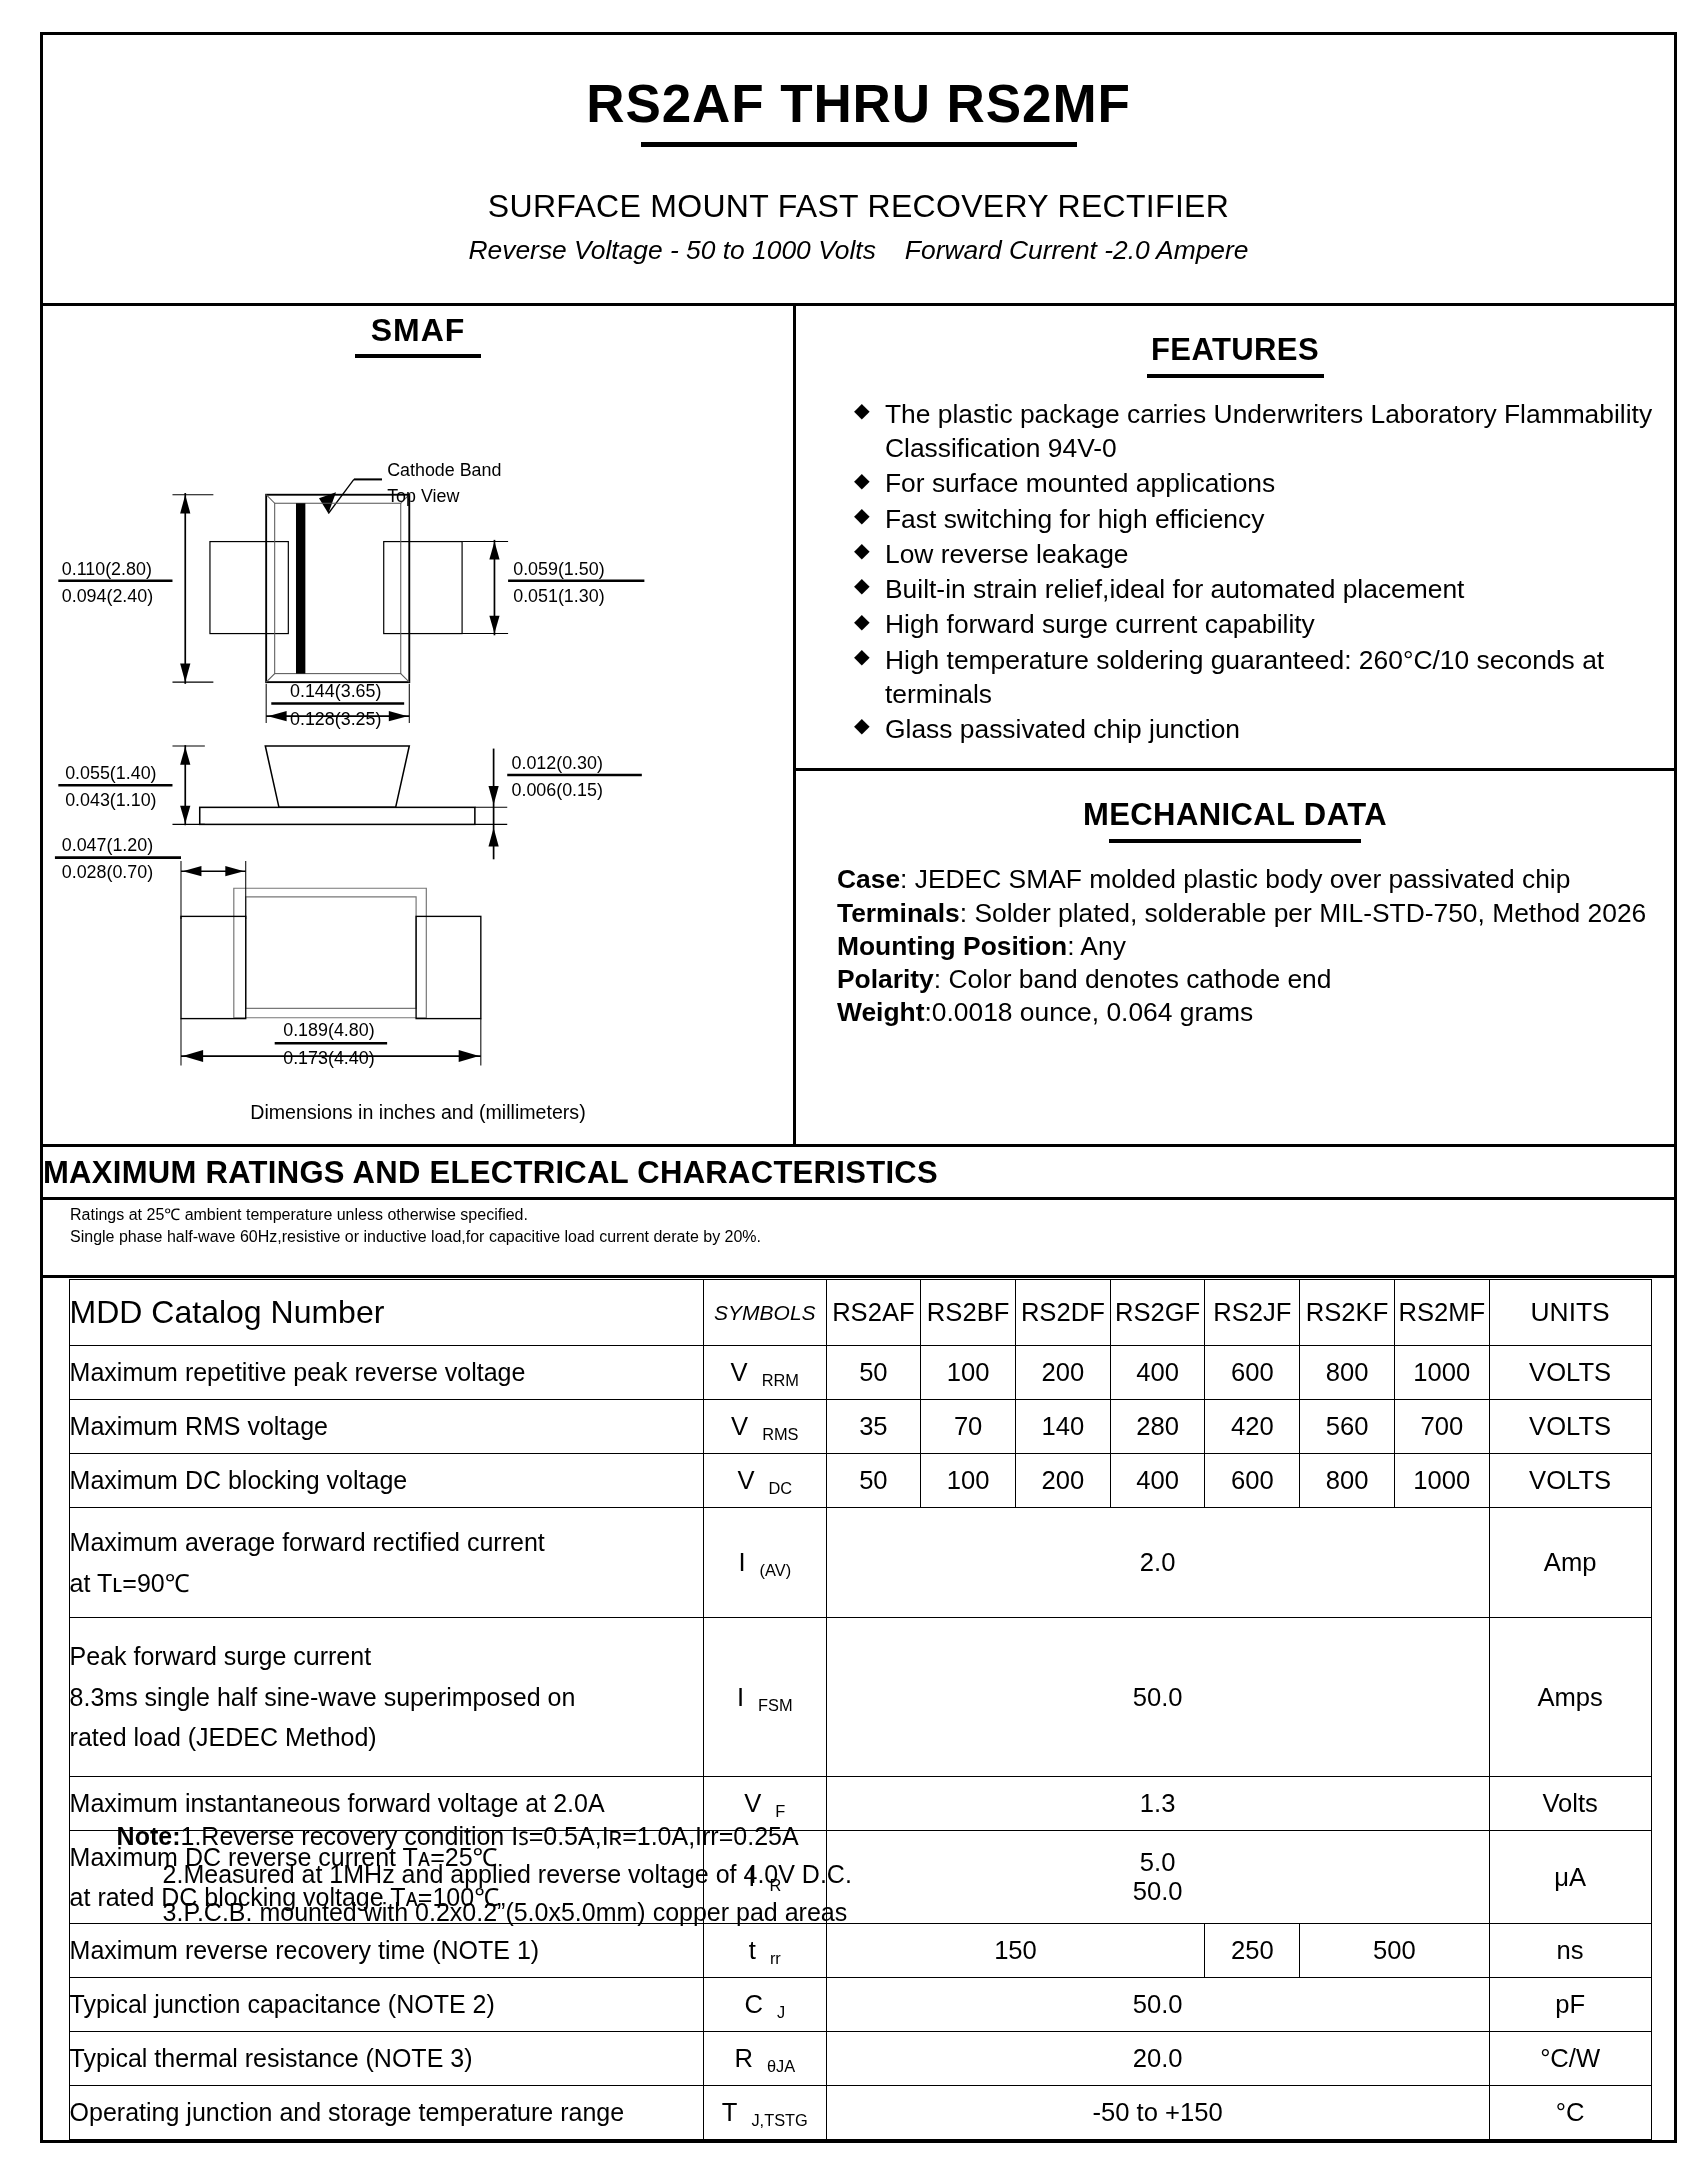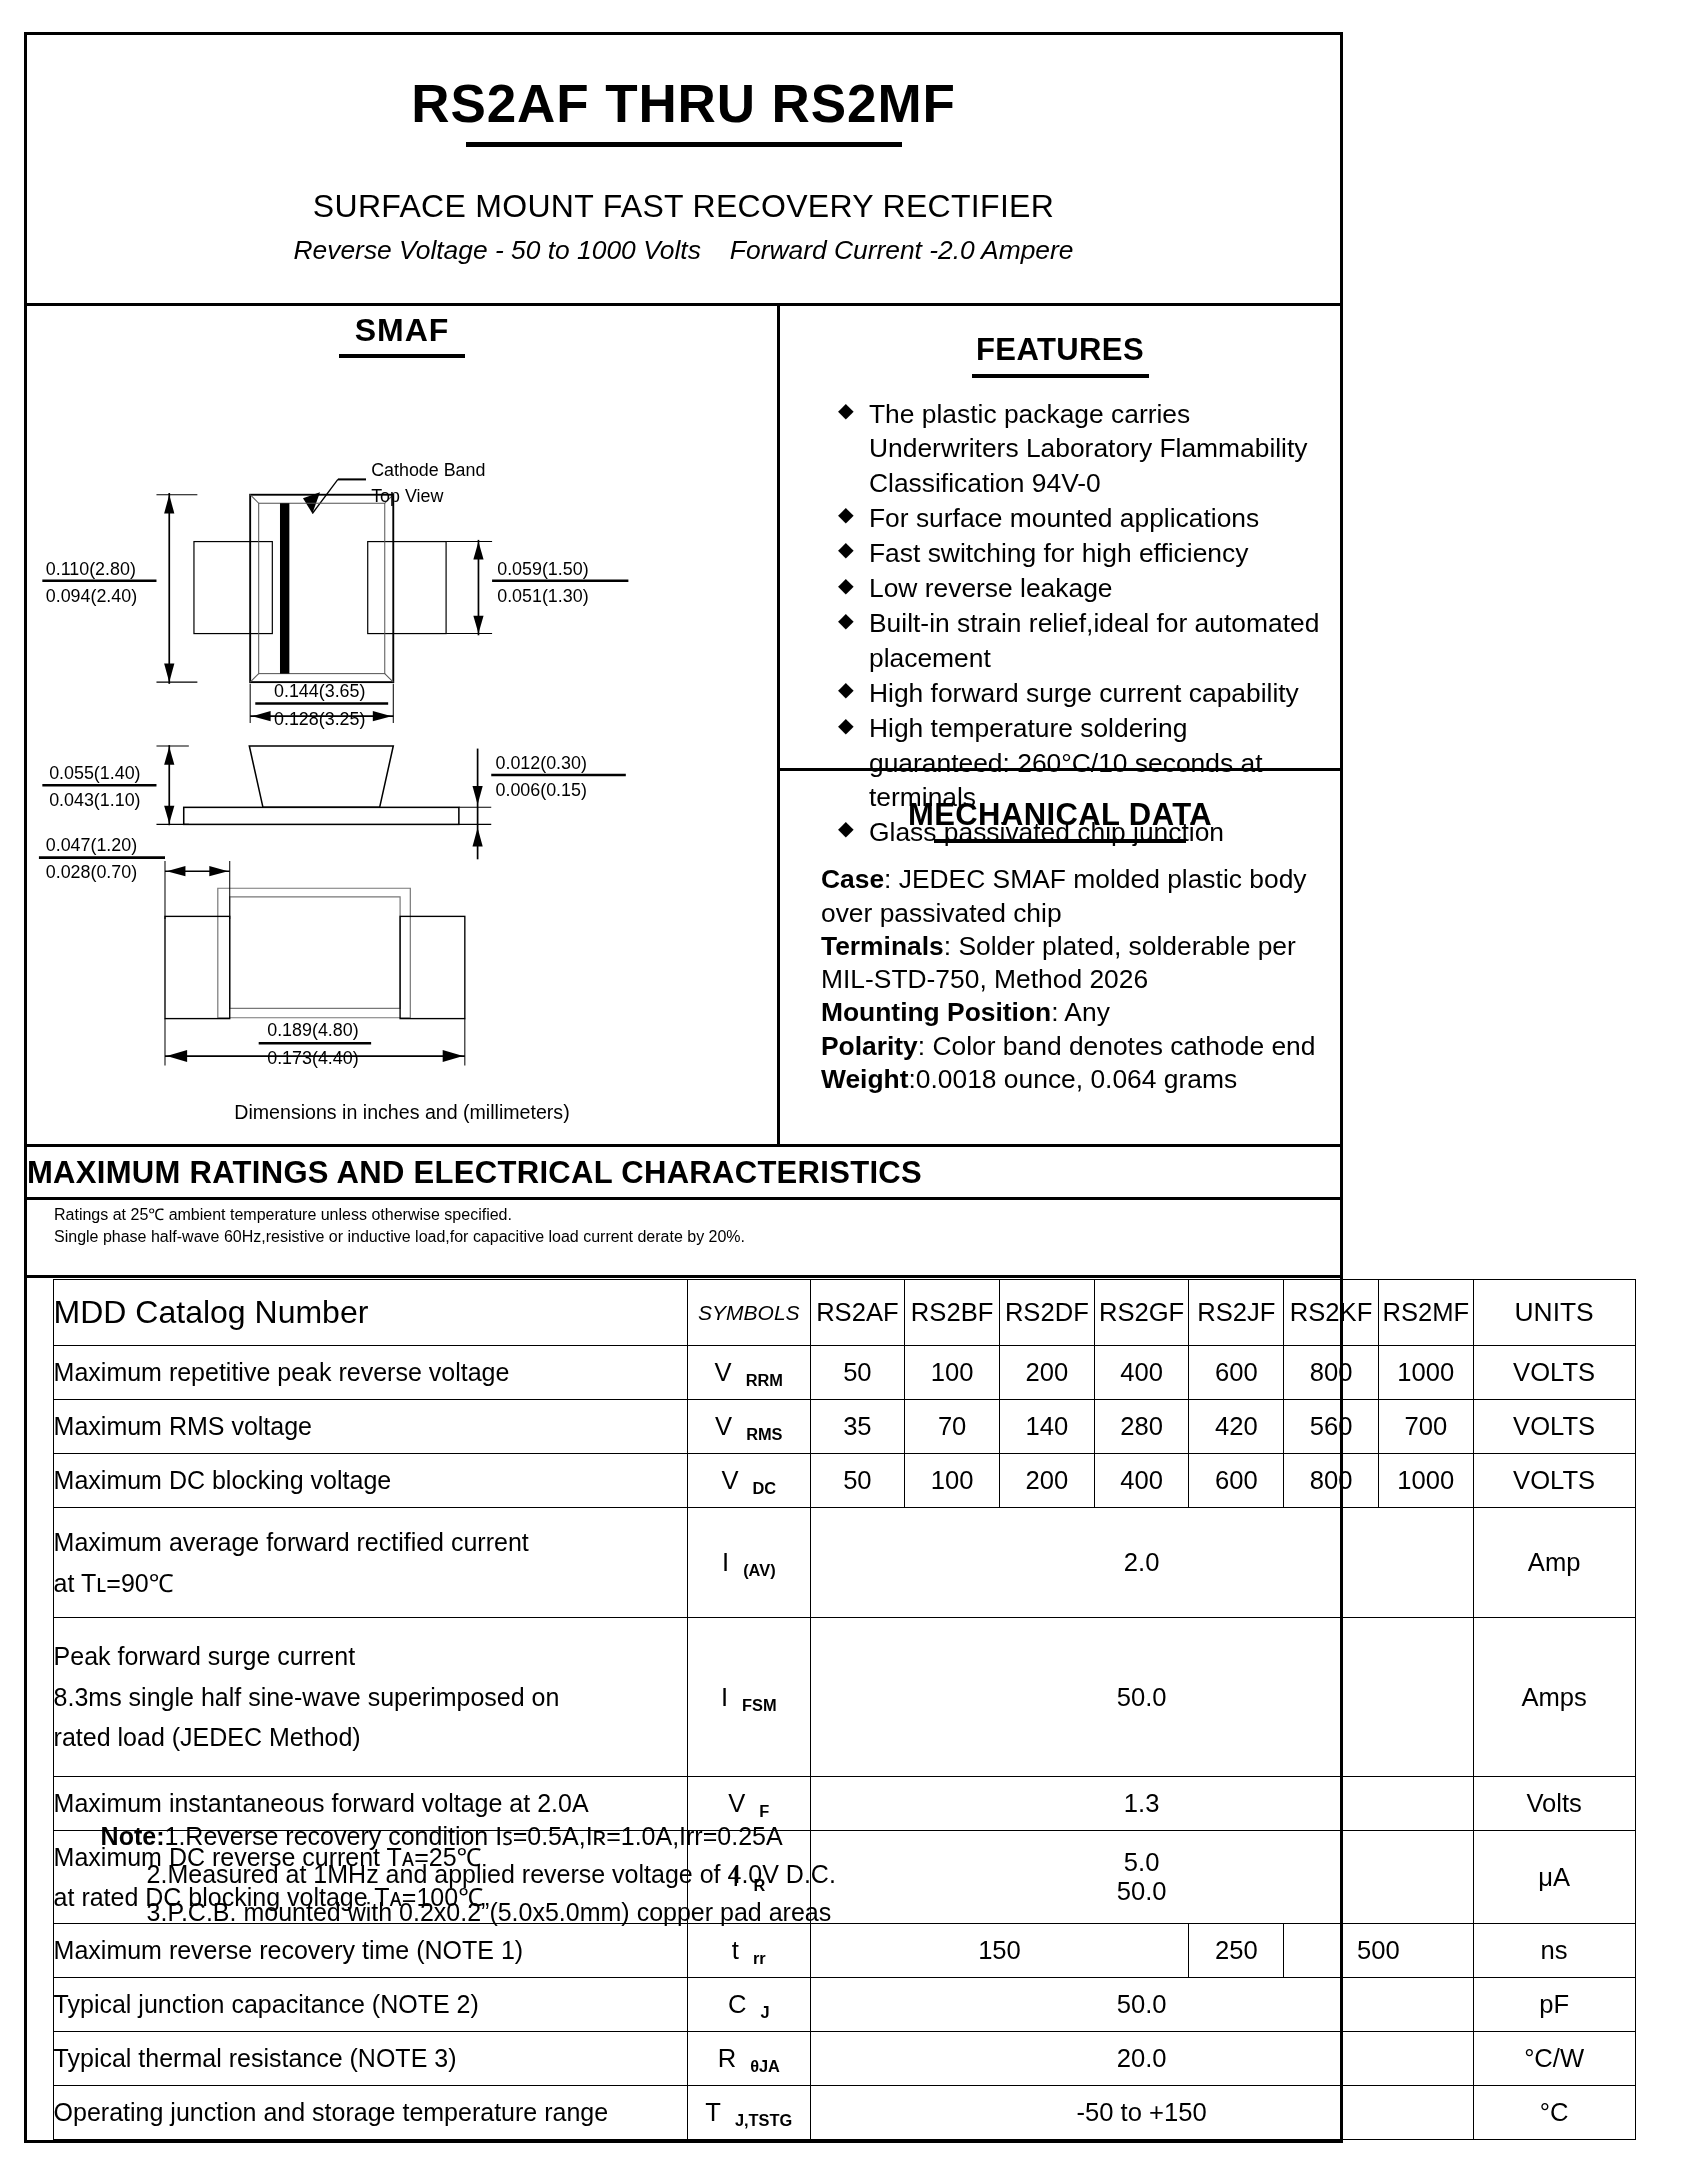--- a/index.html
+++ b/index.html
@@ -11,22 +11,22 @@
   }
   .page{
     position:relative;
     width:1702px;
     height:2176px;
     background:#fff;
     box-sizing:border-box;
   }
   .frame{
     position:absolute;
-    left:24px; top:32px;
-    width:1319px; height:2111px;
+    left:40px; top:32px;
+    width:1637px; height:2111px;
     border:3.4px solid #000;
     box-sizing:border-box;
   }
   
   .header{
     position:absolute;
     left:0; top:0; right:0;
     height:271px;
     border-bottom:3.4px solid #000;
     box-sizing:border-box;
@@ -223,21 +223,21 @@
     text-align:center;
     font-weight:bold;
     font-size:26.4px;
   }
   th.deschead{
     text-align:left;
     padding-left:13.6px;
     font-size:32px;
     font-weight:normal;
   }
-  sub{font-size:0.64em;font-weight:bold;vertical-align:baseline;position:relative;top:0.32em;padding-left:14px;}
+  sub{font-size:0.64em;font-weight:normal;vertical-align:baseline;position:relative;top:0.32em;padding-left:14px;}
   .rowtall td{height:109px;}
   .rowxtall td{height:158px;}
   .row2 td{height:92px;}
   .row1 td{height:53px;}
 
   
   .notes{
     position:absolute;
     left:25.6px;
     top:1782px;

